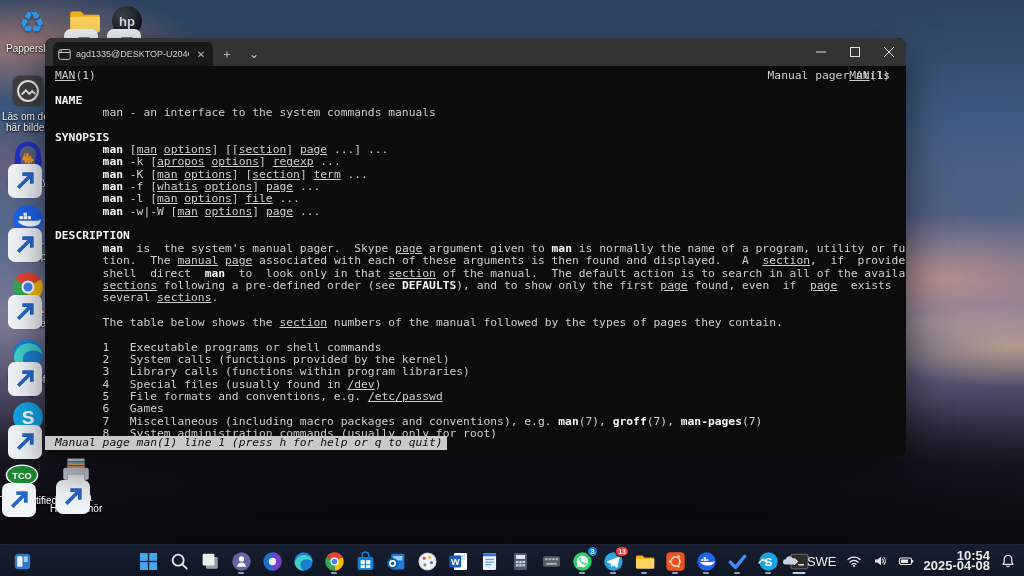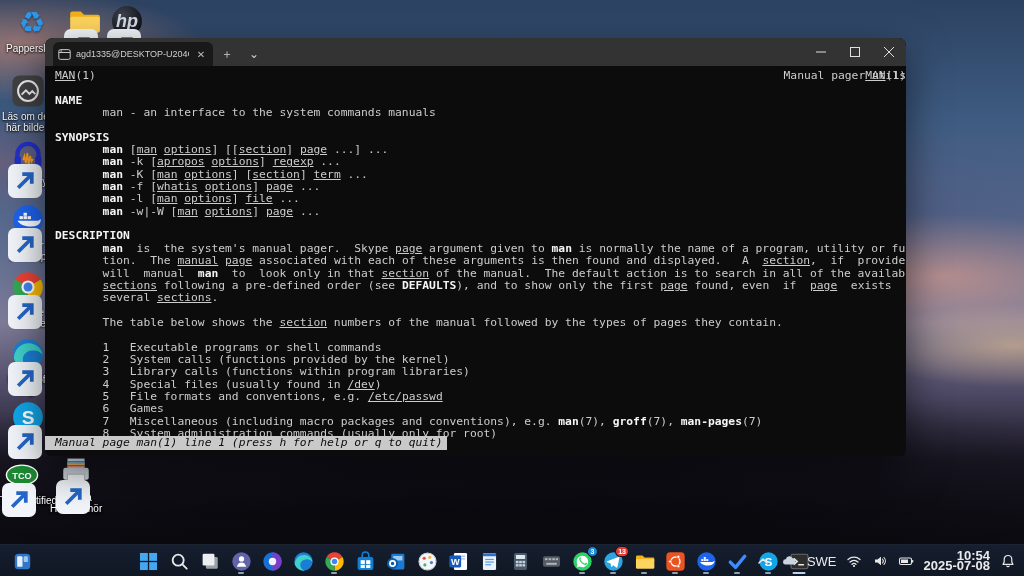--- a/index.html
+++ b/index.html
@@ -18,36 +18,36 @@
       linear-gradient(180deg, #2c4261 0%, #3d5a80 20%, #5d6c90 42%, #7d7c98 56%, #4e4965 68%, #1d1a28 80%, #0b0a10 100%);
   }
 
   
   .dicon { position:absolute; width:52px; text-align:center; z-index:2; cursor:default; }
   .dicon .glyph { position:relative; width:36px; height:34px; margin:0 auto; display:flex; align-items:center; justify-content:center; }
   .dicon .glyph svg { width:34px; height:34px; }
   .dicon .lbl { margin-top:3px; font-size:10px; line-height:11px; color:#fff; text-shadow:0 1px 2px rgba(0,0,0,0.9), 0 0 3px rgba(0,0,0,0.7); white-space:nowrap; }
   .shortcut-badge { position:absolute; left:-2px; bottom:-2px; width:11px; height:11px; }
   .recycle-glyph { font-size:30px; line-height:30px; color:#2f96e8; text-shadow:0 1px 2px rgba(0,0,0,.5); }
-  .hp-circle { width:30px; height:30px; border-radius:50%; background:radial-gradient(circle at 35% 30%, #3c424e, #12141a 75%); color:#d5dae2; font-style:italic; font-weight:bold; font-size:18px; display:flex; align-items:center; justify-content:center; }
+  .hp-circle { width:30px; height:30px; border-radius:50%; background:radial-gradient(circle at 35% 30%, #3c424e, #12141a 75%); color:#d5dae2; font-weight:bold; font-size:13px; display:flex; align-items:center; justify-content:center; }
 
   
   .term-window { position:absolute; left:45px; top:38px; width:861px; height:418px; z-index:5;
     border-radius:8px 8px 6px 6px; box-shadow:0 14px 40px rgba(0,0,0,0.55); overflow:hidden; background:#0c0c0c; }
   .titlebar { height:28px; background:#333333; display:flex; align-items:flex-end; position:relative; border-radius:8px 8px 0 0; }
   .tab { width:160px; height:24px; margin-left:8px; background:#191919; border-radius:6px 6px 0 0; display:flex; align-items:center; padding:0 5px; gap:5px; }
   .tab-icon svg { width:13px; height:13px; display:block; }
   .tab-title { flex:1; color:#cfcfcf; font-size:9px; white-space:nowrap; overflow:hidden; }
   .tab-close { color:#bbb; font-size:10px; width:14px; height:14px; display:flex; align-items:center; justify-content:center; border-radius:3px; }
   .tab-plus, .tab-chevron { color:#cfcfcf; font-size:12px; height:24px; display:flex; align-items:center; padding:0 8px; }
   .win-controls { position:absolute; right:0; top:0; height:28px; display:flex; }
   .win-btn { width:34px; height:28px; display:flex; align-items:center; justify-content:center; color:#e0e0e0; font-size:10px; }
   .win-btn svg { width:10px; height:10px; }
 
-  .term-content { position:relative; padding:4px 0 0 10px; height:390px;
+  .term-content { position:relative; padding:4px 16px 0 10px; height:390px;
     font-family:"DejaVu Sans Mono", monospace; font-size:11.3px; line-height:12.35px; color:#cccccc; }
   .tline { white-space:pre; height:12.35px; }
   .tline span.b { font-weight:bold; color:#f5f5f5; }
   .tline span.u { text-decoration:underline; }
   .man-header { display:flex; height:12.35px; white-space:pre; position:relative; }
   .man-header .hl { flex:0 0 auto; }
   .man-header .hc { position:absolute; left:0; right:0; text-align:right; }
   .man-header .hr { margin-left:auto; }
   .man-header span.u { text-decoration:underline; }
   .statusline { position:absolute; left:0; bottom:6px; height:13px;font-style:italic; }
@@ -269,21 +269,21 @@
         <div class="tline"><span>       </span><span class="b">man</span><span> [</span><span class="u">man</span><span> </span><span class="u">options</span><span>] [[</span><span class="u">section</span><span>] </span><span class="u">page</span><span> ...] ...</span></div>
         <div class="tline"><span>       </span><span class="b">man</span><span> -k [</span><span class="u">apropos</span><span> </span><span class="u">options</span><span>] </span><span class="u">regexp</span><span> ...</span></div>
         <div class="tline"><span>       </span><span class="b">man</span><span> -K [</span><span class="u">man</span><span> </span><span class="u">options</span><span>] [</span><span class="u">section</span><span>] </span><span class="u">term</span><span> ...</span></div>
         <div class="tline"><span>       </span><span class="b">man</span><span> -f [</span><span class="u">whatis</span><span> </span><span class="u">options</span><span>] </span><span class="u">page</span><span> ...</span></div>
         <div class="tline"><span>       </span><span class="b">man</span><span> -l [</span><span class="u">man</span><span> </span><span class="u">options</span><span>] </span><span class="u">file</span><span> ...</span></div>
         <div class="tline"><span>       </span><span class="b">man</span><span> -w|-W [</span><span class="u">man</span><span> </span><span class="u">options</span><span>] </span><span class="u">page</span><span> ...</span></div>
         <div class="tline">&nbsp;</div>
         <div class="tline"><span class="b">DESCRIPTION</span></div>
         <div class="tline"><span>       </span><span class="b">man</span><span>  is  the system's manual pager.  Skype </span><span class="u">page</span><span> argument given to </span><span class="b">man</span><span> is normally the name of a program, utility or func-</span></div>
         <div class="tline"><span>       tion.  The </span><span class="u">manual</span><span> </span><span class="u">page</span><span> associated with each of these arguments is then found and displayed.   A  </span><span class="u">section</span><span>,  if  provided,</span></div>
-        <div class="tline"><span>       will  manual  </span><span class="b">man</span><span>  to  look only in that </span><span class="u">section</span><span> of the manual.  The default action is to search in all of the available</span></div>
+        <div class="tline"><span>       shell  direct  </span><span class="b">man</span><span>  to  look only in that </span><span class="u">section</span><span> of the manual.  The default action is to search in all of the available</span></div>
         <div class="tline"><span>       </span><span class="u">sections</span><span> following a pre-defined order (see </span><span class="b">DEFAULTS</span><span>), and to show only the first </span><span class="u">page</span><span> found, even  if  </span><span class="u">page</span><span>  exists  in</span></div>
         <div class="tline"><span>       several </span><span class="u">sections</span><span>.</span></div>
         <div class="tline">&nbsp;</div>
         <div class="tline"><span>       The table below shows the </span><span class="u">section</span><span> numbers of the manual followed by the types of pages they contain.</span></div>
         <div class="tline">&nbsp;</div>
         <div class="tline"><span>       1   Executable programs or shell commands</span></div>
         <div class="tline"><span>       2   System calls (functions provided by the kernel)</span></div>
         <div class="tline"><span>       3   Library calls (functions within program libraries)</span></div>
         <div class="tline"><span>       4   Special files (usually found in </span><span class="u">/dev</span><span>)</span></div>
         <div class="tline"><span>       5   File formats and conventions, e.g. </span><span class="u">/etc/passwd</span></div>
@@ -519,21 +519,21 @@
       </span>
       <span class="tray-icon">
         <svg viewBox="0 0 16 16">
           <rect x="1.5" y="5" width="12" height="6.5" rx="1.5" fill="none" stroke="#e8e8e8" stroke-width="1.1"></rect>
           <rect x="3" y="6.5" width="7" height="3.5" fill="#e8e8e8"></rect>
           <rect x="14" y="7" width="1.3" height="2.5" rx="0.5" fill="#e8e8e8"></rect>
         </svg>
       </span>
       <div class="tray-clock">
         <div>10:54</div>
-        <div>2025-07-08</div>
+        <div>2025-04-08</div>
       </div>
       <span class="tray-icon">
         <svg viewBox="0 0 16 16">
           <path d="M8 2.5c2.3 0 3.8 1.7 3.8 4v2.6l1.2 2.2H3l1.2-2.2V6.5c0-2.3 1.5-4 3.8-4z" fill="none" stroke="#e8e8e8" stroke-width="1.2" stroke-linejoin="round"></path>
           <path d="M6.8 13c.3.8 2.1.8 2.4 0" stroke="#e8e8e8" stroke-width="1.1" fill="none" stroke-linecap="round"></path>
         </svg>
       </span>
     </div>
 </div>
 

